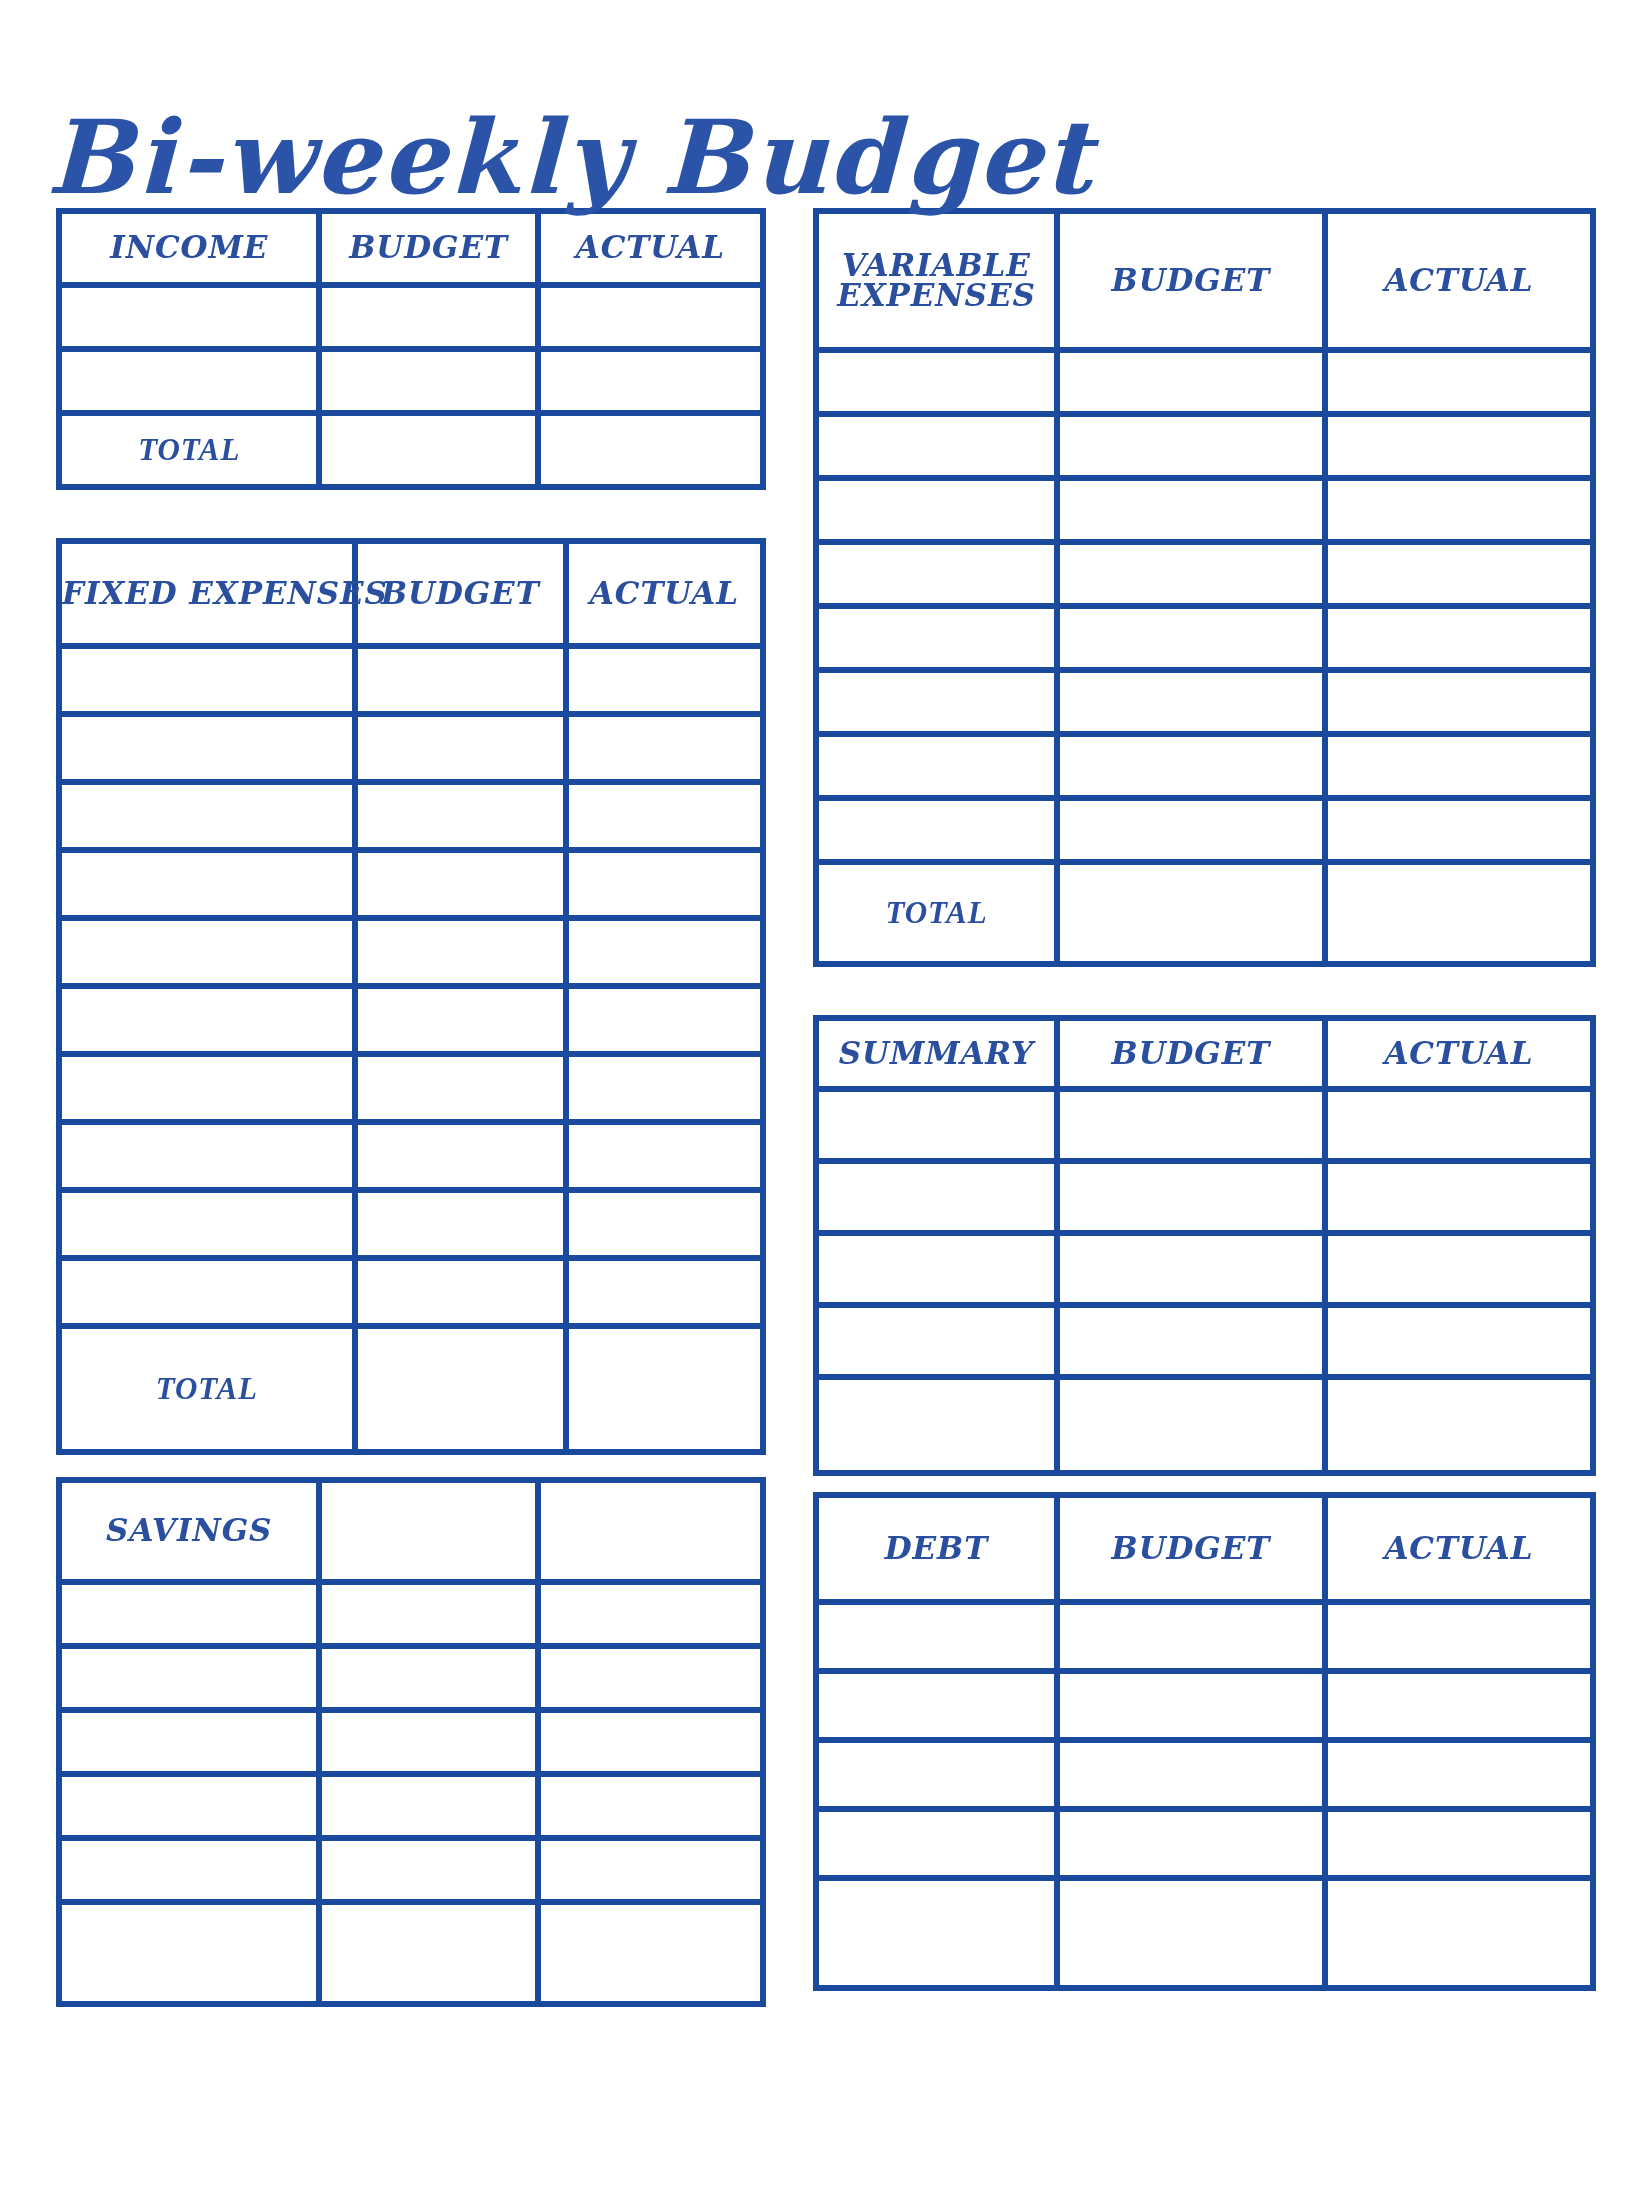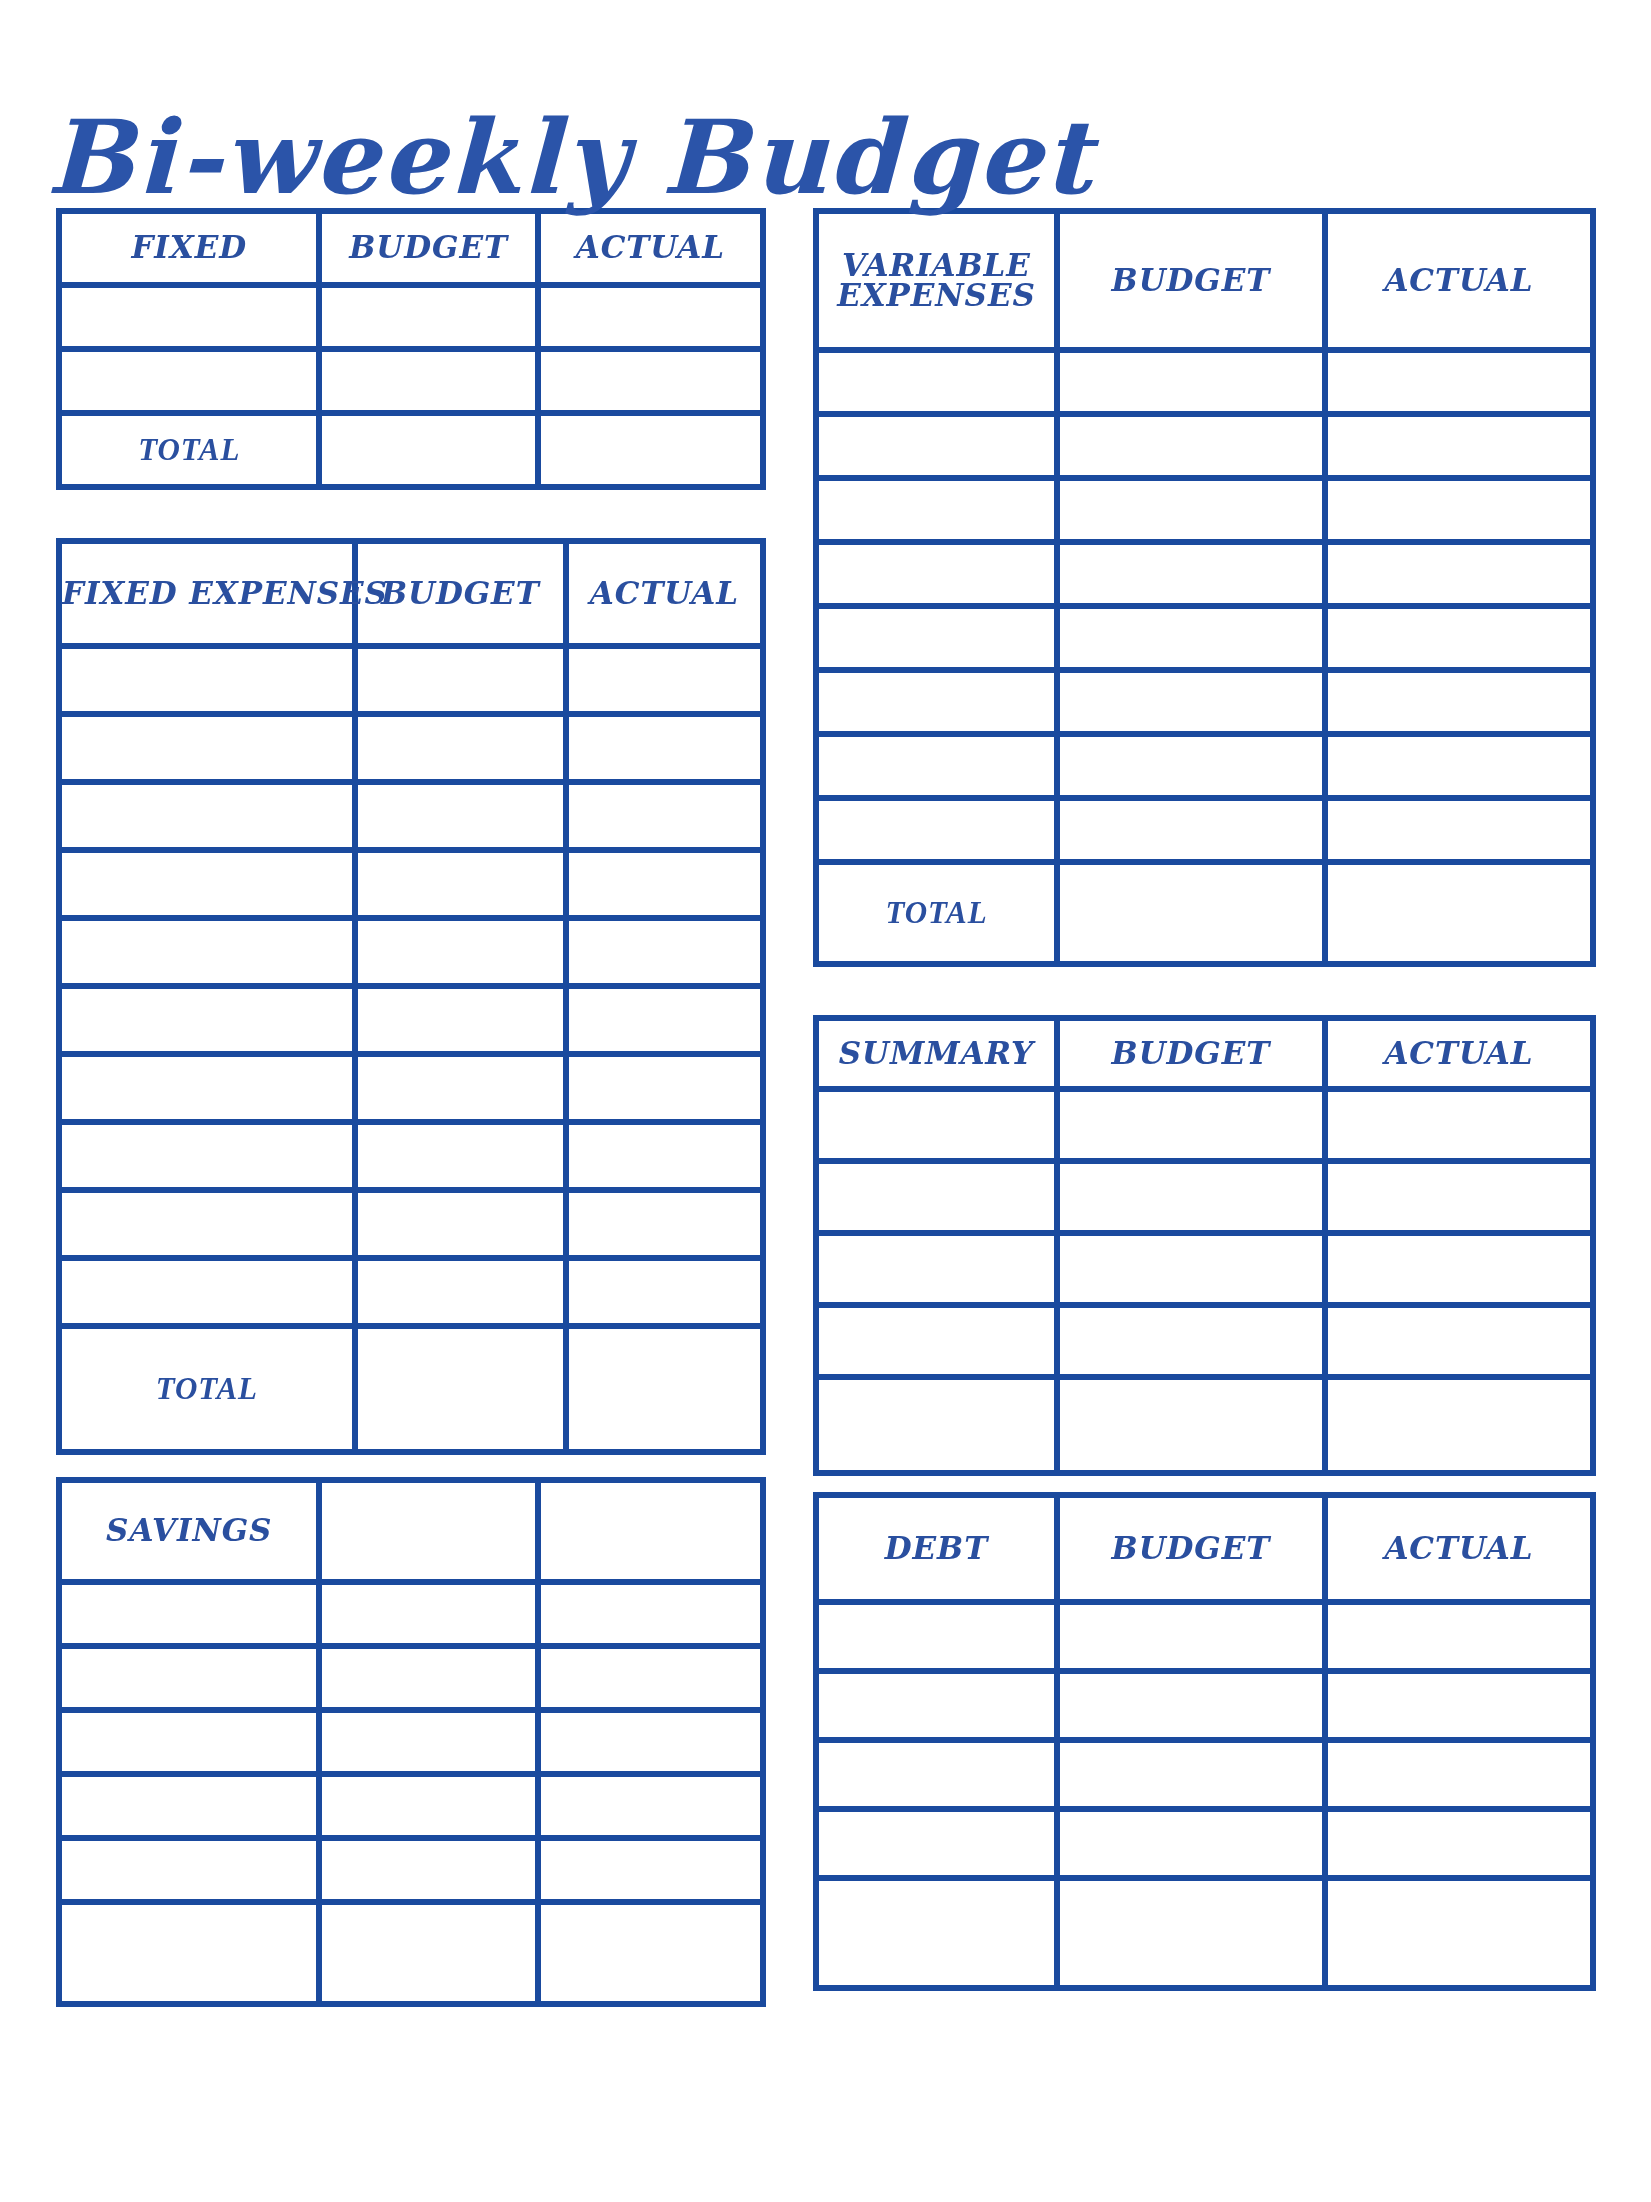--- a/index.html
+++ b/index.html
@@ -136,21 +136,21 @@
     <div class="col-left">
 
       <table class="tbl t-income mb56">
         <colgroup>
             <col style="width:37%">
             <col style="width:31%">
             <col style="width:32%">
           </colgroup>
         <thead>
           <tr>
-            <th class="pink lbl">FIXED</th>
+            <th class="pink lbl">INCOME</th>
             <th class="pink lbl">BUDGET</th>
             <th class="pink lbl">ACTUAL</th>
           </tr>
         </thead>
         <tbody>
             <tr>
               <td></td>
               <td></td>
               <td></td>
             </tr>

